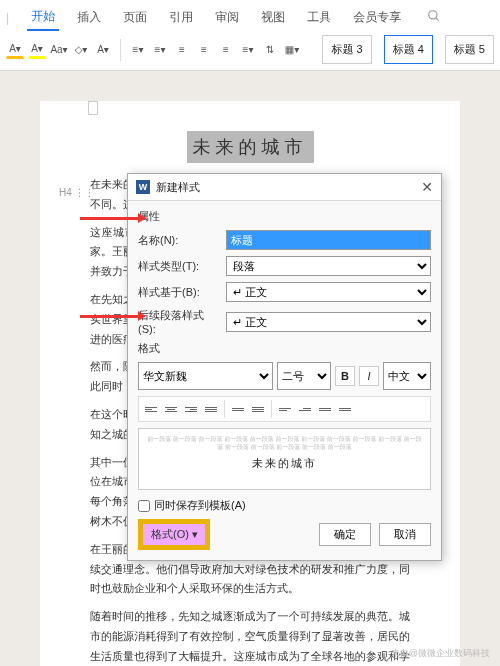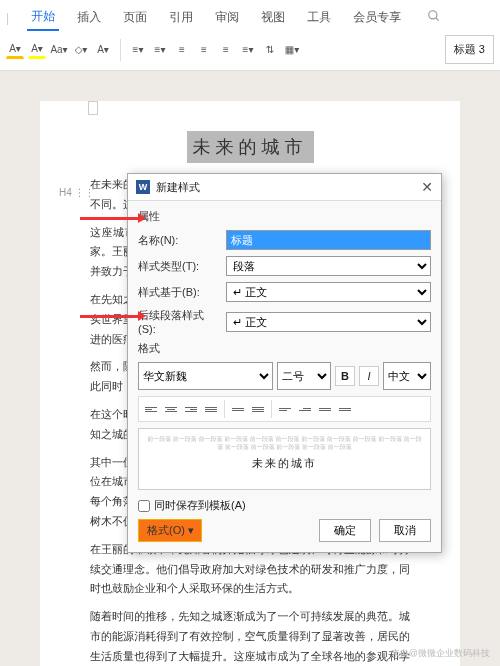--- a/index.html
+++ b/index.html
@@ -47,21 +47,21 @@
   .align-row { display: flex; gap: 2px; margin-bottom: 6px; padding: 3px; border: 1px solid #ddd; background: #fff; }
   .align-btn { width: 18px; height: 18px; border: 1px solid transparent; display: flex; flex-direction: column; justify-content: center; gap: 1px; padding: 2px; }
   .align-btn span { height: 1px; background: #666; }
   .preview-box { border: 1px solid #ccc; background: #fff; padding: 6px; margin-bottom: 8px; height: 62px; overflow: hidden; }
   .preview-lines { font-size: 6px; color: #bbb; line-height: 1.4; text-align: center; }
   .preview-title { text-align: center; font-size: 11px; margin-top: 4px; letter-spacing: 2px; font-family: "STXinwei","华文新魏",serif;}
   .dlg-footer { display: flex; align-items: center; gap: 8px; justify-content: center; }
   .dlg-footer .chk { display: flex; align-items: center; gap: 4px; flex: 1; }
   .dlg-footer input[type=checkbox] { width: 12px; height: 12px; }
   .dlg-btn { border: 1px solid #aaa; background: #fff; padding: 3px 14px; font-size: 11px; cursor: pointer; }
-  .fmt-link { color: #333; border: 1px solid #eab308; padding: 3px 8px; background: #f97316; font-size: 11px; }
+  .fmt-link { color: #333; border: 5px solid #eab308; padding: 3px 8px; background: #f0abfc; font-size: 11px; }
   .watermark { position: absolute; right: 10px; bottom: 6px; color: #bbb; font-size: 9px; z-index: 200; }
 </style>
 </head>
 <body>
 
 <div class="ribbon-tabs">
   <span style="color:#ccc;margin-right:4px">|</span>
   <div class="tab active">开始</div>
   <div class="tab">插入</div>
   <div class="tab">页面</div>
@@ -92,20 +92,22 @@
     <div class="tool-btn">≡▾</div>
     <div class="tool-btn">≡</div>
     <div class="tool-btn">≡</div>
     <div class="tool-btn">≡</div>
     <div class="tool-btn">≡▾</div>
     <div class="tool-btn">⇅</div>
     <div class="tool-btn">▦▾</div>
   </div>
   <div class="styles-box">
     <div class="style-item">标题 3</div>
+    <div class="style-item selected">标题 4</div>
+    <div class="style-item">标题 5</div>
   </div>
 </div>
 
 <div class="doc-area">
   <div class="page">
     <div class="ruler-mark"></div>
     <div class="h-indicator"><span>H4</span> ⋮⋮</div>
     <div class="doc-title">未来的城市</div>
     <p class="para">在未来的某个世纪，世界的面貌早已随着科技的飞速进步变得截然不同。这个城市中，有一座被称为“先知之城”的未来城市。</p>
     <p class="para">这座城市叫做“智慧之光”，它的创始者是一位名叫王丽的前科学家。王丽有着远见卓识的智慧，预言科技将彻底改变人类的生活，并致力于通过先进技术塑造未来的生活方式。</p>

